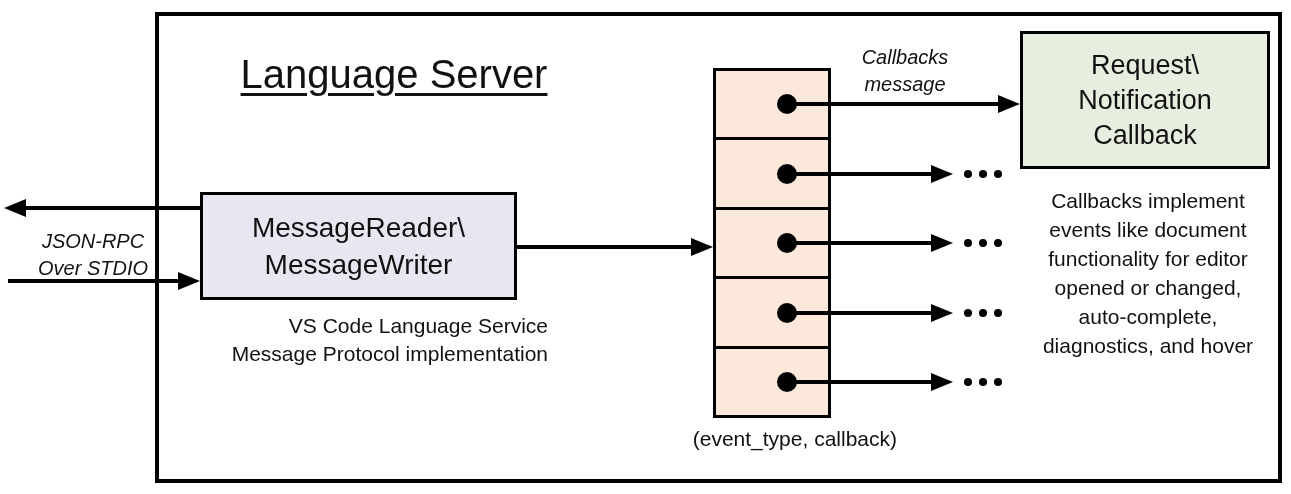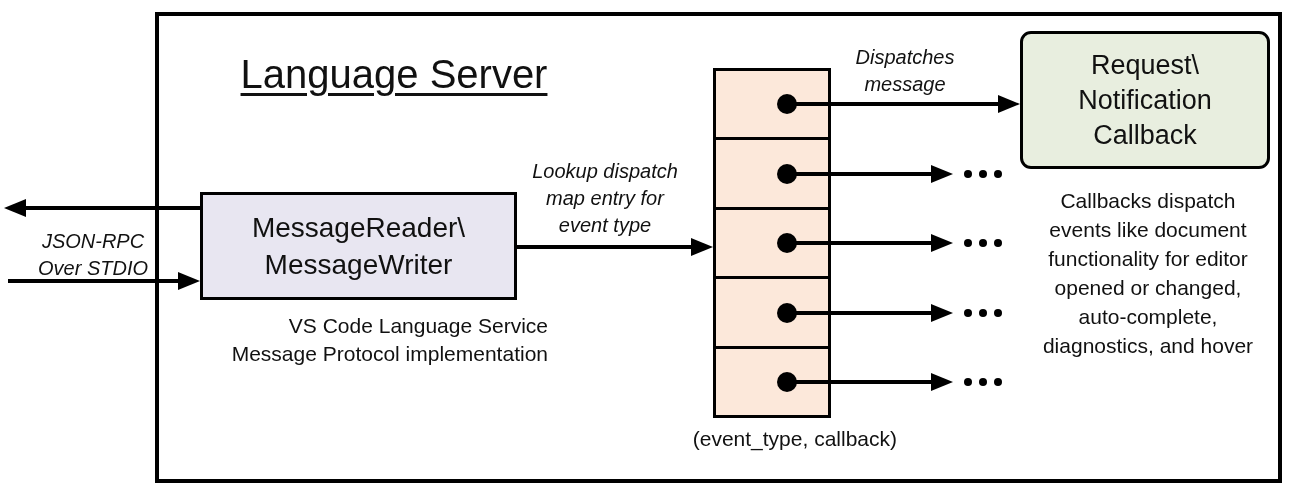--- a/index.html
+++ b/index.html
@@ -15,21 +15,21 @@
     position:absolute;left:214px;top:52px;width:360px;text-align:center;
     font-size:40px;font-weight:400;
     text-decoration:underline;text-decoration-thickness:3px;text-underline-offset:5px;
   }
   .node{
     position:absolute;box-sizing:border-box;border:3px solid #000;
     display:flex;flex-direction:column;align-items:center;justify-content:center;
     text-align:center;
   }
   .reader-box{left:200px;top:192px;width:317px;height:108px;background:#e8e6f1;font-size:28px;line-height:37px;}
-  .callback-box{left:1020px;top:31px;width:250px;height:138px;background:#e8eedf;font-size:27px;line-height:35px;border-radius:11px;}
+  .callback-box{left:1020px;top:31px;width:250px;height:138px;background:#e8eedf;font-size:27px;line-height:35px;}
   .caption{position:absolute;text-align:right;font-size:21px;line-height:28px;}
   .reader-caption{left:198px;top:312px;width:350px;}
   .dispatch-caption{left:657px;top:426px;width:240px;line-height:25px;}
   .note{position:absolute;left:1028px;top:186px;width:240px;text-align:center;font-size:21px;line-height:29px;}
   .ital{position:absolute;font-style:italic;font-size:20px;line-height:27px;text-align:center;}
   .io-label{left:18px;top:228px;width:150px;}
   .lookup-label{left:515px;top:158px;width:180px;}
   .dispatches-label{left:820px;top:44px;width:170px;}
   .dispatch-map{
     position:absolute;left:713px;top:68px;width:118px;height:350px;
@@ -61,28 +61,23 @@
 
   <div class="node reader-box">
     <div>MessageReader\</div>
     <div>MessageWriter</div>
   </div>
   <div class="caption reader-caption">
     <div>VS Code Language Service</div>
     <div>Message Protocol implementation</div>
   </div>
 
-  <div class="ital lookup-label">
-    <div>Lookup dispatch</div>
-    <div>map entry for</div>
-    <div>event type</div>
-  </div>
 
   <div class="ital dispatches-label">
-    <div>Dispatches</div>
+    <div>Callbacks</div>
     <div>message</div>
   </div>
 
   <div class="dispatch-map">
     <div class="dispatch-cell"></div>
     <div class="dispatch-cell"></div>
     <div class="dispatch-cell"></div>
     <div class="dispatch-cell"></div>
     <div class="dispatch-cell"></div>
   </div>
@@ -90,21 +85,21 @@
     <div>(event_type, callback)</div>
   </div>
 
   <div class="node callback-box">
     <div>Request\</div>
     <div>Notification</div>
     <div>Callback</div>
   </div>
 
   <div class="note">
-    <div>Callbacks dispatch</div>
+    <div>Callbacks implement</div>
     <div>events like document</div>
     <div>functionality for editor</div>
     <div>opened or changed,</div>
     <div>auto-complete,</div>
     <div>diagnostics, and hover</div>
   </div>
 
   <div class="hline" style="left:24px;top:206px;width:176px;"></div>
   <div class="tri-left" style="left:4px;top:199px;"></div>
 

